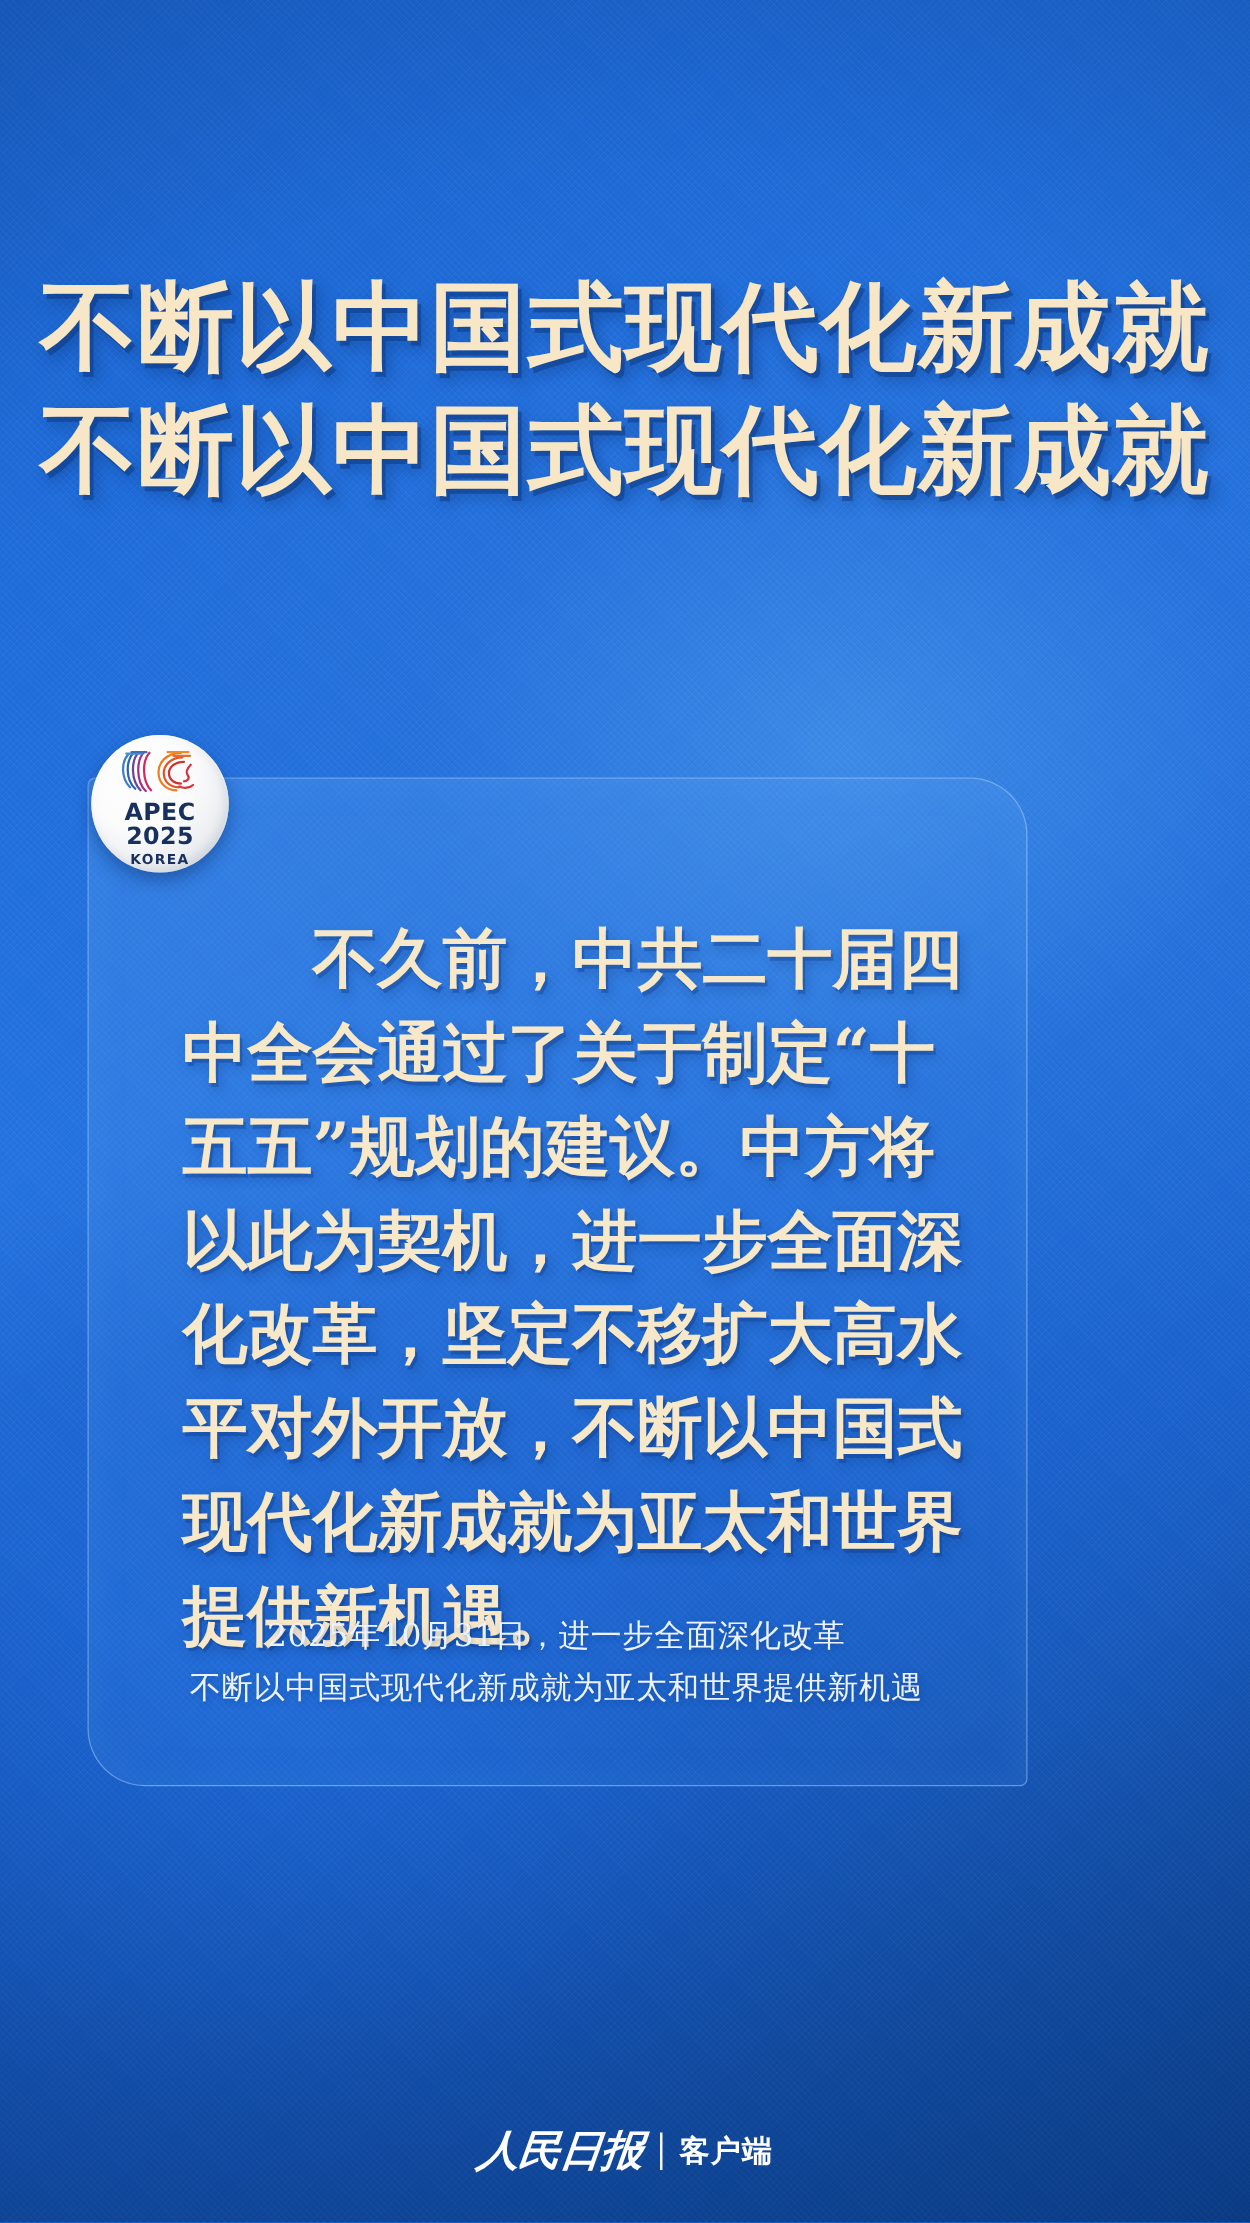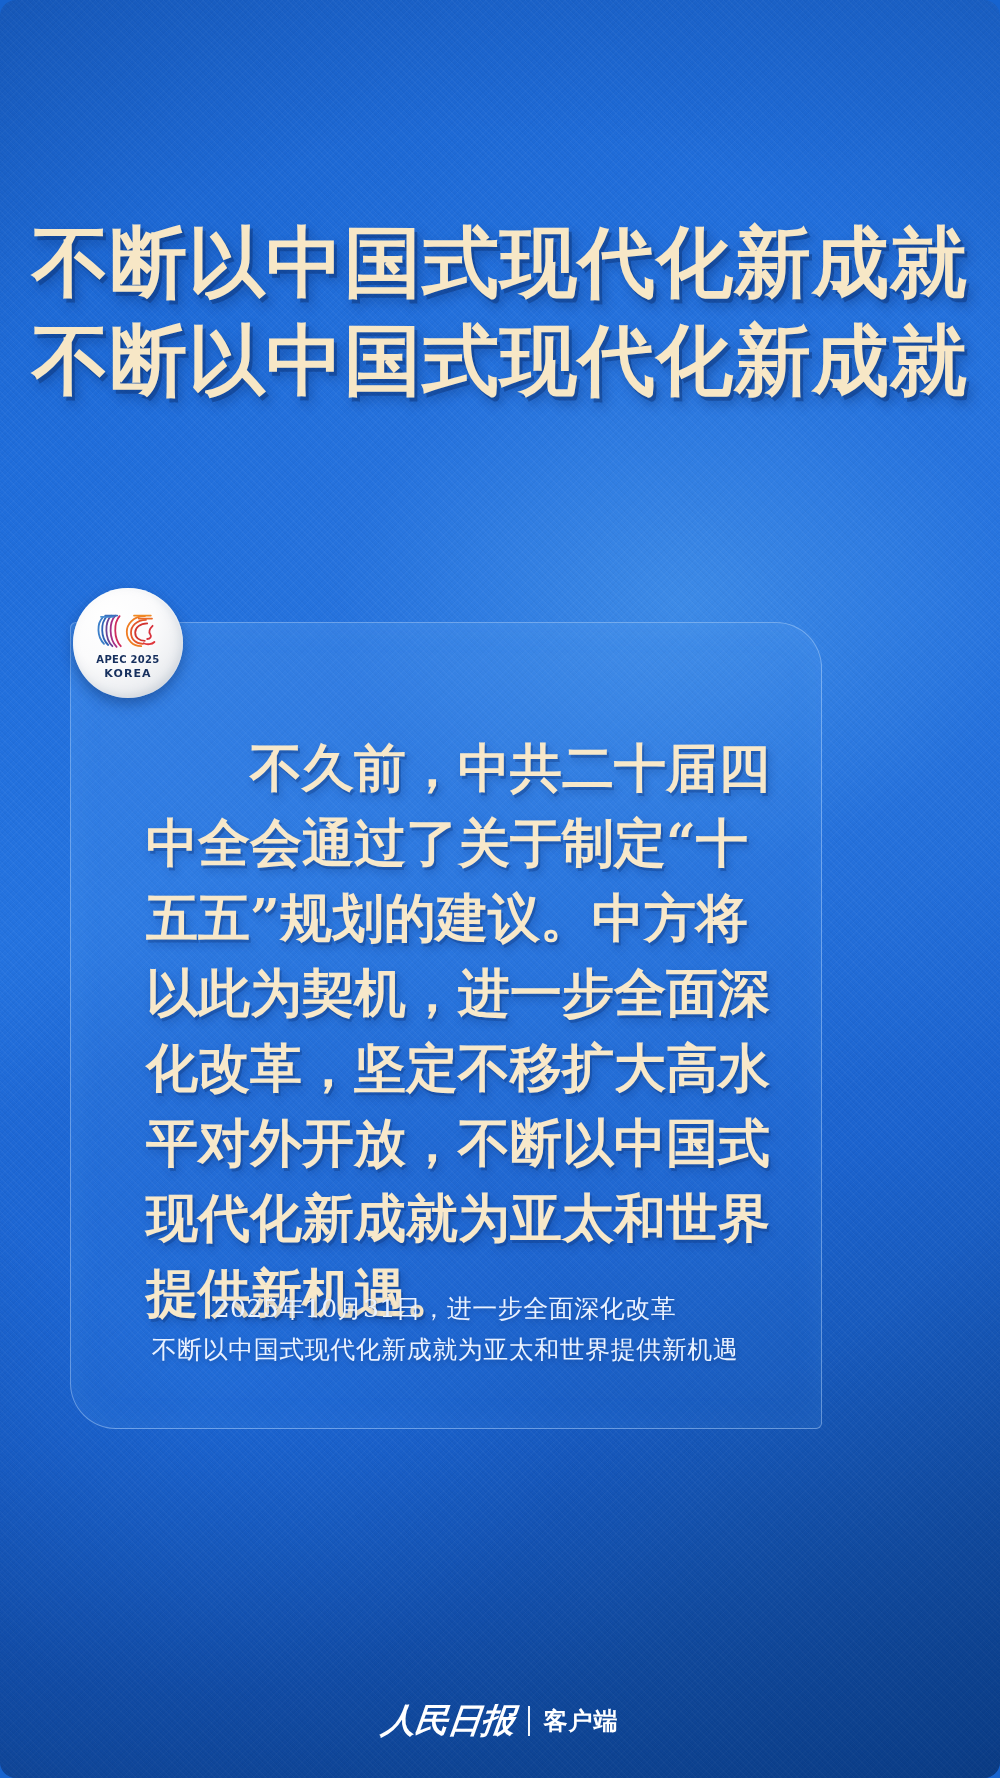--- a/index.html
+++ b/index.html
@@ -8,21 +8,20 @@
     font-family:"Liberation Sans", sans-serif;
     background:#1663cf;
   }
 
   #poster{
     position:relative;width:1000px;height:1778px;overflow:hidden;
     background:
       radial-gradient(ellipse 900px 700px at 68% 34%, rgba(62,140,232,0.95) 0%, rgba(40,116,222,0.55) 38%, rgba(22,92,205,0.0) 72%),
       radial-gradient(ellipse 700px 560px at 20% 78%, rgba(28,104,216,0.75) 0%, rgba(18,84,196,0.2) 55%, rgba(16,78,188,0) 78%),
       linear-gradient(160deg,#1a63cd 0%, #1f6ddb 22%, #2473e0 44%, #1b63cf 68%, #124fa8 88%, #0d4595 100%);
-    border-radius: 16px;
   }
   
   #poster:before{
     content:"";position:absolute;inset:0;z-index:1;pointer-events:none;
     background-image:
       repeating-linear-gradient(45deg, rgba(255,255,255,0.030) 0 1px, rgba(0,0,0,0.018) 1px 2px, rgba(255,255,255,0) 2px 4px),
       repeating-linear-gradient(-45deg, rgba(255,255,255,0.022) 0 1px, rgba(0,0,0,0.015) 1px 2px, rgba(255,255,255,0) 2px 4px);
     opacity:.9;
   }
   
@@ -58,21 +57,21 @@
       0 6px 14px rgba(5,35,88,0.40),
       0 1px 2px rgba(255,255,255,0.7) inset,
       -3px -3px 8px rgba(170,180,195,0.35) inset;
     display:flex;flex-direction:column;align-items:center;justify-content:center;
   }
   #apec-mark{width:72px;height:42px;display:block;margin-top:2px;}
   .apec-txt{
     font-family:"DejaVu Sans","Liberation Sans",sans-serif;
     color:#17305e;font-weight:700;text-align:center;line-height:1;
   }
-  #apec-name{font-size:10px;letter-spacing:.3px;margin-top:4px;}
+  #apec-name{font-size:19px;letter-spacing:.3px;margin-top:4px;}
   #apec-host{font-size:11px;letter-spacing:1.1px;margin-top:3px;}
 
   
   #quote-card{
     position:absolute;left:70px;top:622px;width:750px;height:805px;z-index:4;
     border-radius:6px 46px 6px 46px;
     background:linear-gradient(152deg, rgba(104,170,245,0.26) 0%, rgba(72,146,236,0.17) 45%, rgba(46,118,216,0.12) 100%);
     border:1px solid rgba(198,224,255,0.42);
     box-shadow:0 0 34px rgba(120,185,255,0.10) inset;
   }

